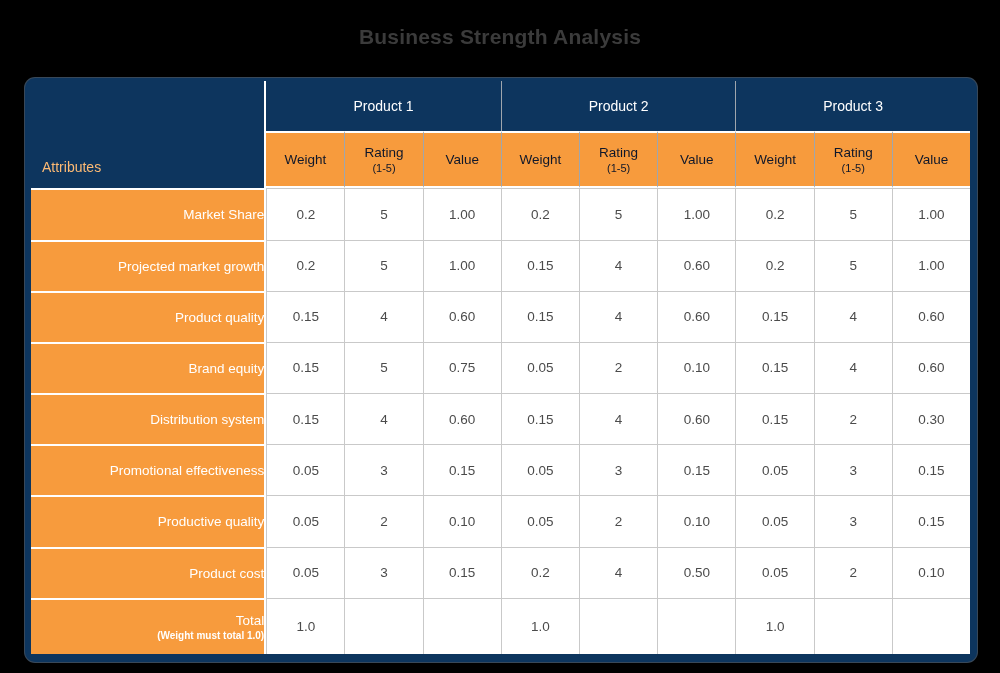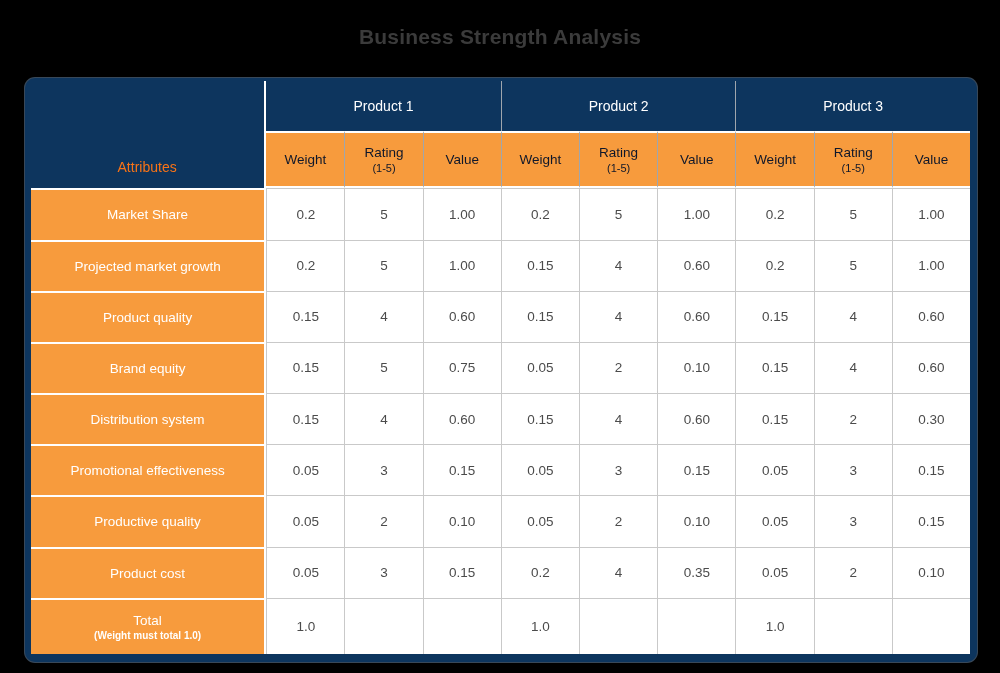--- a/index.html
+++ b/index.html
@@ -46,24 +46,24 @@
     width: 100%;
     height: 100%;
     border-collapse: separate;
     border-spacing: 0;
     table-layout: fixed;
   }
   
   th, td { padding: 0; margin: 0; }
   th.attrs-head {
     background: #0D355E;
-    color: #f97316;
+    color: #fdba74;
     font-size: 14px;
     font-weight: 400;
-    text-align: center;
+    text-align: left;
     vertical-align: bottom;
     padding: 0 12px 13px 11px;
     border-right: 2px solid #FFFFFF;
   }
   th.prod {
     background: #0D355E;
     color: #FFFFFF;
     font-size: 14px;
     font-weight: 400;
     text-align: center;
@@ -84,21 +84,21 @@
   }
   th.sub + th.sub { border-left: 1px solid #9FA6AD; }
   .sub-scale { font-size: 11px; margin-top: 2px; }
   
   tr.data-row { height: 51px; }
   tr.total-row { height: 56px; }
   td.attr {
     background: #F79B3D;
     color: #FFFFFF;
     font-size: 13.5px;
-    text-align: center;
+    text-align: right;
     vertical-align: middle;
     border-top: 2px solid #FFFFFF;
     border-right: 2px solid #FFFFFF;
   }
   td.data {
     background: #FFFFFF;
     color: #4B4B4B;
     font-size: 13.5px;
     text-align: center;
     vertical-align: middle;
@@ -262,21 +262,21 @@
         <td class="data">0.15</td>
       </tr>
 
       <tr class="data-row">
         <td class="attr">Product cost</td>
         <td class="data">0.05</td>
         <td class="data">3</td>
         <td class="data">0.15</td>
         <td class="data">0.2</td>
         <td class="data">4</td>
-        <td class="data">0.35</td>
+        <td class="data">0.50</td>
         <td class="data">0.05</td>
         <td class="data">2</td>
         <td class="data">0.10</td>
       </tr>
 
       <tr class="total-row">
         <td class="attr">
           <div class="total-label">Total</div>
           <div class="total-note">(Weight must total 1.0)</div>
         </td>

